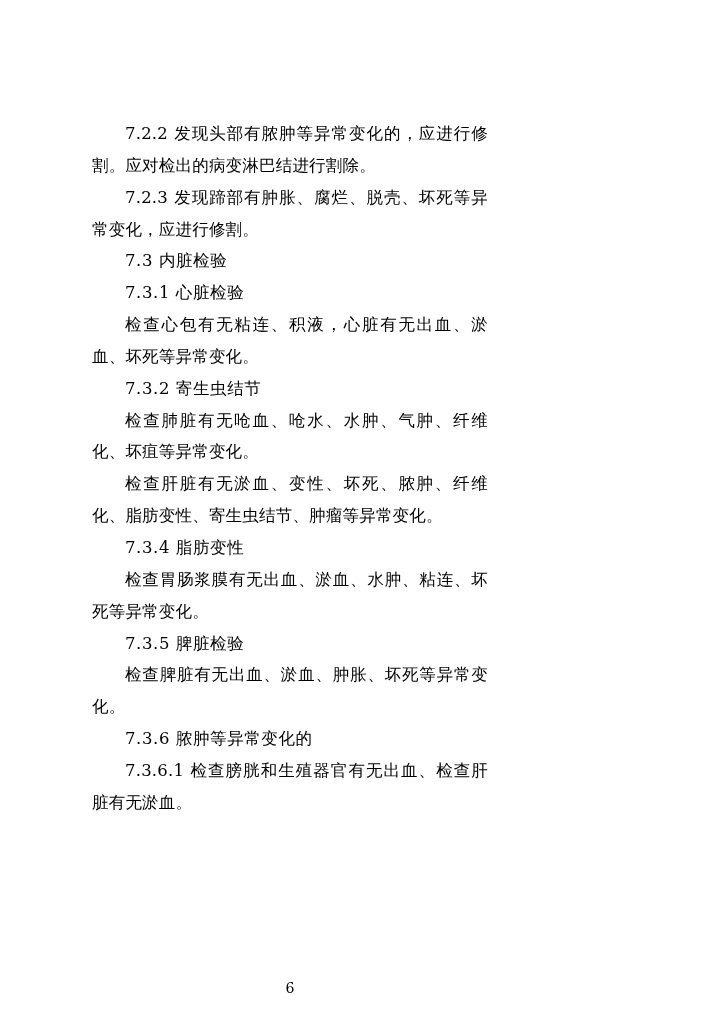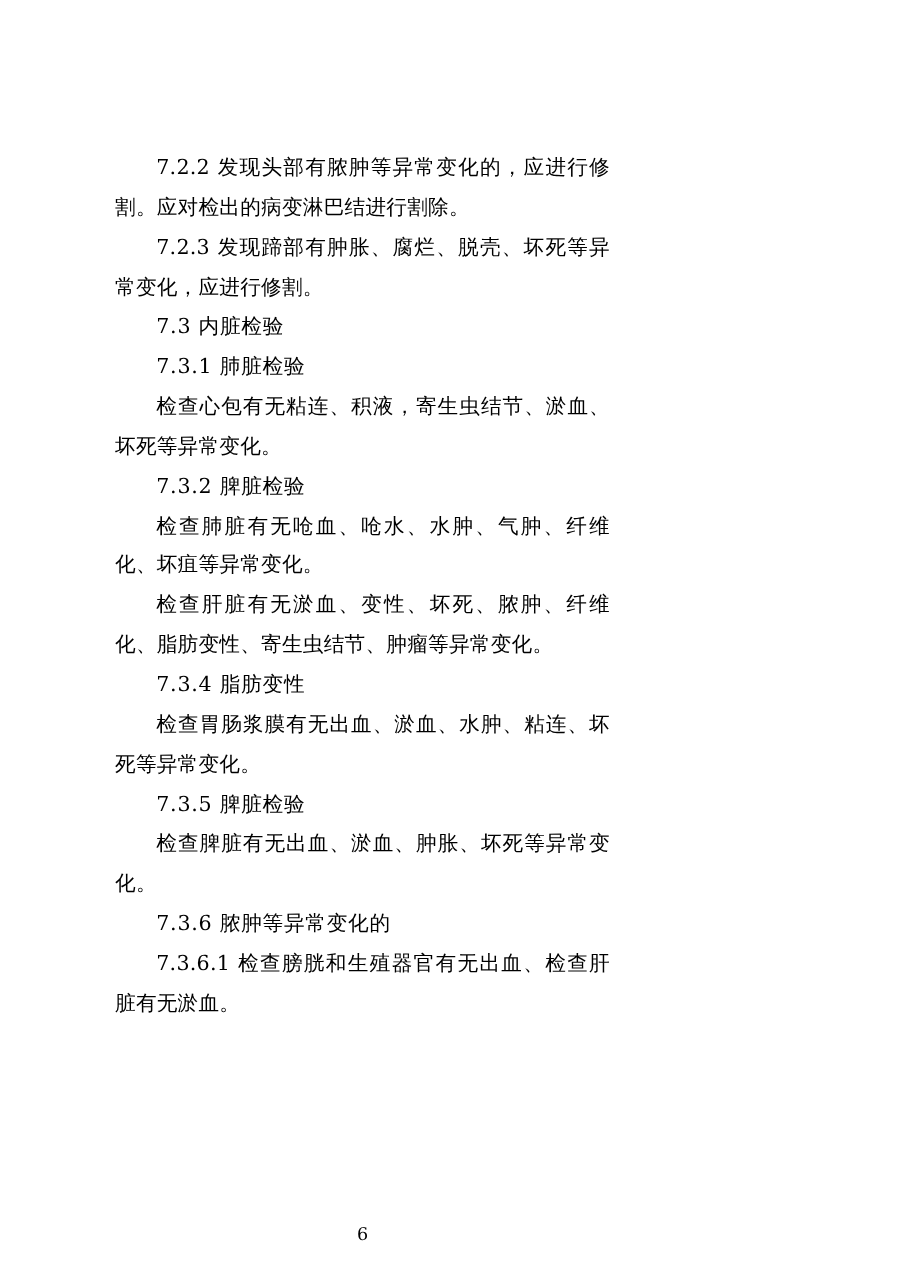--- a/index.html
+++ b/index.html
@@ -55,23 +55,23 @@
   }
 </style>
 </head>
 <body>
 
 <div class="page">
   <div class="body-block">
     <p class="indent">7.2.2 发现头部有脓肿等异常变化的，应进行修割。应对检出的病变淋巴结进行割除。</p>
     <p class="indent">7.2.3 发现蹄部有肿胀、腐烂、脱壳、坏死等异常变化，应进行修割。</p>
     <p class="heading">7.3 内脏检验</p>
-    <p class="heading">7.3.1 肺脏检验</p>
-    <p class="indent">检查心包有无粘连、积液，寄生虫结节、淤血、坏死等异常变化。</p>
-    <p class="heading">7.3.2 脾脏检验</p>
+    <p class="heading">7.3.1 心脏检验</p>
+    <p class="indent">检查心包有无粘连、积液，心脏有无出血、淤血、坏死等异常变化。</p>
+    <p class="heading">7.3.2 寄生虫结节</p>
     <p class="indent">检查肺脏有无呛血、呛水、水肿、气肿、纤维化、坏疽等异常变化。</p>
     <p class="indent">检查肝脏有无淤血、变性、坏死、脓肿、纤维化、脂肪变性、寄生虫结节、肿瘤等异常变化。</p>
     <p class="heading">7.3.4 脂肪变性</p>
     <p class="indent">检查胃肠浆膜有无出血、淤血、水肿、粘连、坏死等异常变化。</p>
     <p class="heading">7.3.5 脾脏检验</p>
     <p class="indent">检查脾脏有无出血、淤血、肿胀、坏死等异常变化。</p>
     <p class="heading">7.3.6 脓肿等异常变化的</p>
     <p class="indent">7.3.6.1 检查膀胱和生殖器官有无出血、检查肝脏有无淤血。</p>
   </div>
   <div class="page-number">6</div>

